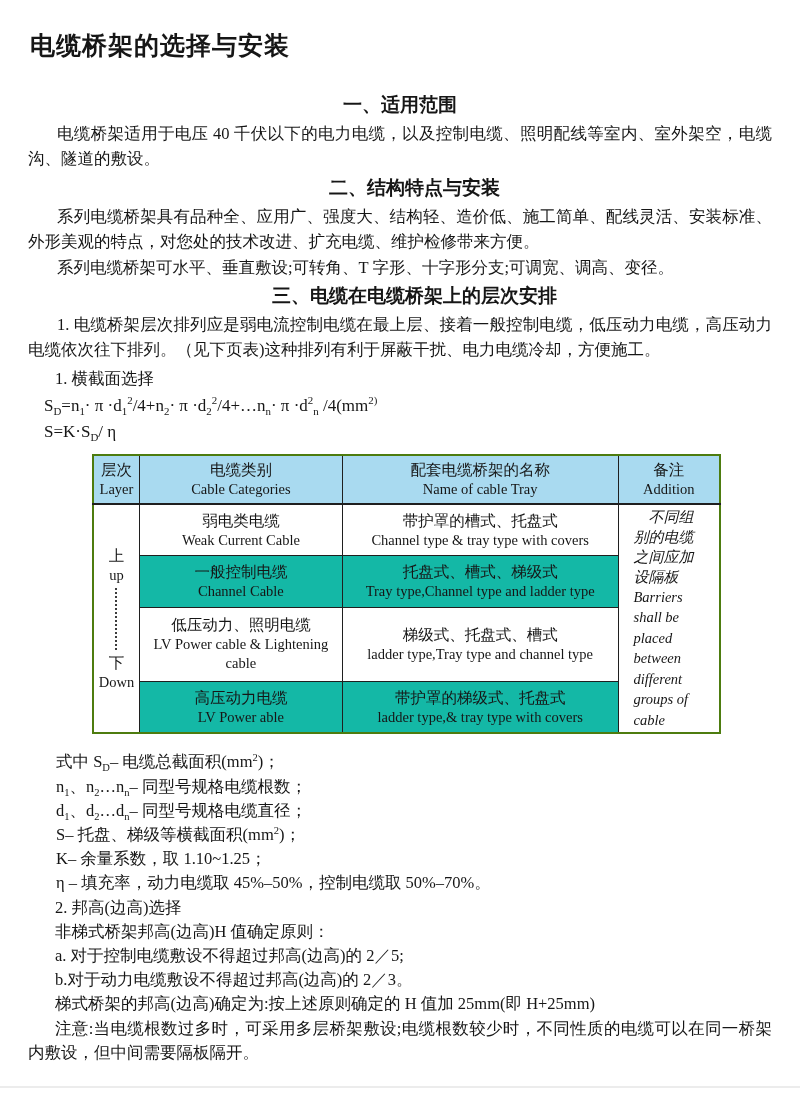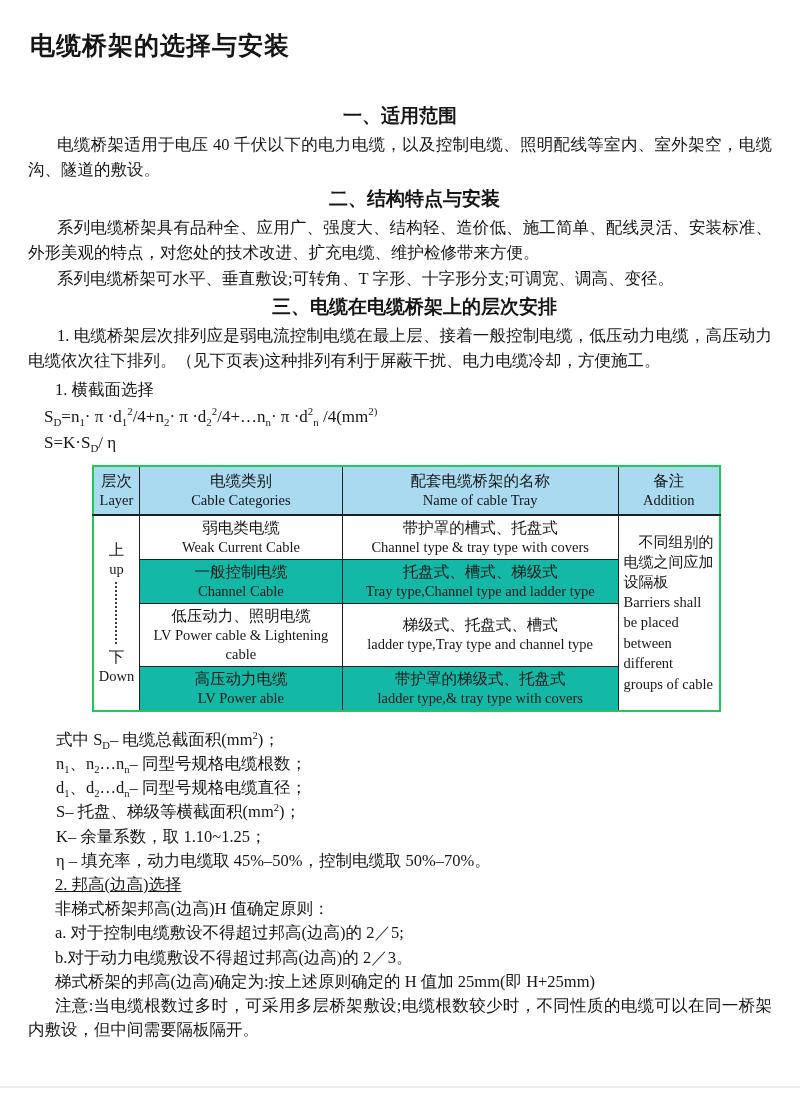--- a/index.html
+++ b/index.html
@@ -7,21 +7,21 @@
     width:800px;height:1102px;position:relative;overflow:hidden;
     background:#ffffff;color:#161616;
     font-family:"Liberation Serif","DejaVu Serif",serif;
   }
   .content{padding:28px 28px 0 28px;}
 
   
   .doc-title{
     font-family:"Liberation Sans","DejaVu Sans",sans-serif;
     font-weight:900;font-size:25px;line-height:30px;
-    margin:2px 0 43px 2px;letter-spacing:1px;
+    margin:2px 0 32px 2px;letter-spacing:1px;
   }
 
   
   .sec-heading{
     font-size:19px;font-weight:700;line-height:26px;
     margin:3px 0 3px 29px;
     text-align:center;
   }
   .sec-heading.flush{margin-left:0;}
 
@@ -32,45 +32,45 @@
   }
 
   .subheading{font-size:16.5px;line-height:25px;margin:3px 0 2px 27px;}
   .formula{font-size:17px;line-height:25px;margin:1px 0 1px 16px;}
   sub,sup{font-size:64%;line-height:0;}
 
   
   .layer-table{
     border-collapse:collapse;table-layout:fixed;
     width:629px;margin:10px 0 0 64px;
-    border:2px solid #22c55e;
+    border:2px solid #4d7c0f;
   }
   .layer-table th,.layer-table td{
     border:1px solid #1f1f1f;padding:2px 3px;text-align:center;vertical-align:middle;
   }
   .layer-table thead th{background:#a9daf0;height:41px;padding:3px 2px;font-weight:400;border-bottom-width:2px;}
   .col-layer{width:46px;}
   .col-cat{width:201px;}
   .col-tray{width:273px;}
   .col-add{width:101px;}
   .zh{font-size:15.5px;line-height:20px;}
   .en{font-size:14.5px;line-height:19px;}
   .layer-table tbody td{height:37px;}
   td.shaded{background:#14b8a6;}
   td.layer-cell{padding:4px 0;}
   .layer-dots{width:0;height:62px;border-left:2px dotted #3c3c3c;margin:3px auto;}
-  td.addition-cell{text-align:left;padding:2px 5px;vertical-align:middle;}
+  td.addition-cell{text-align:left;padding:2px 15px;vertical-align:middle;font-style:italic;}
   .add-zh{font-size:15px;line-height:20px;text-indent:1em;text-align:left;}
   .add-en{font-size:14.5px;line-height:20.5px;text-align:left;}
 
   
   .defs{margin-top:16px;}
   .def-line{font-size:16.5px;line-height:24.8px;margin:0 0 0 28px;text-indent:0;}
   .tight .para,.tight .subheading{line-height:24.2px;}
-  .sub2{margin-left:2px;font-size:16.5px;text-decoration:underline;}
+  .sub2{margin-left:2px;font-size:16.5px;}
   .rule-line{margin:0 0 0 27px;text-indent:0;font-size:16.5px;}
   .attention{margin-left:0;text-indent:27px;}
 
   .bottom-divider{
     position:absolute;left:0;top:1086px;width:800px;height:2px;background:#ececec;
   }
 </style>
 </head>
 <body>
 

